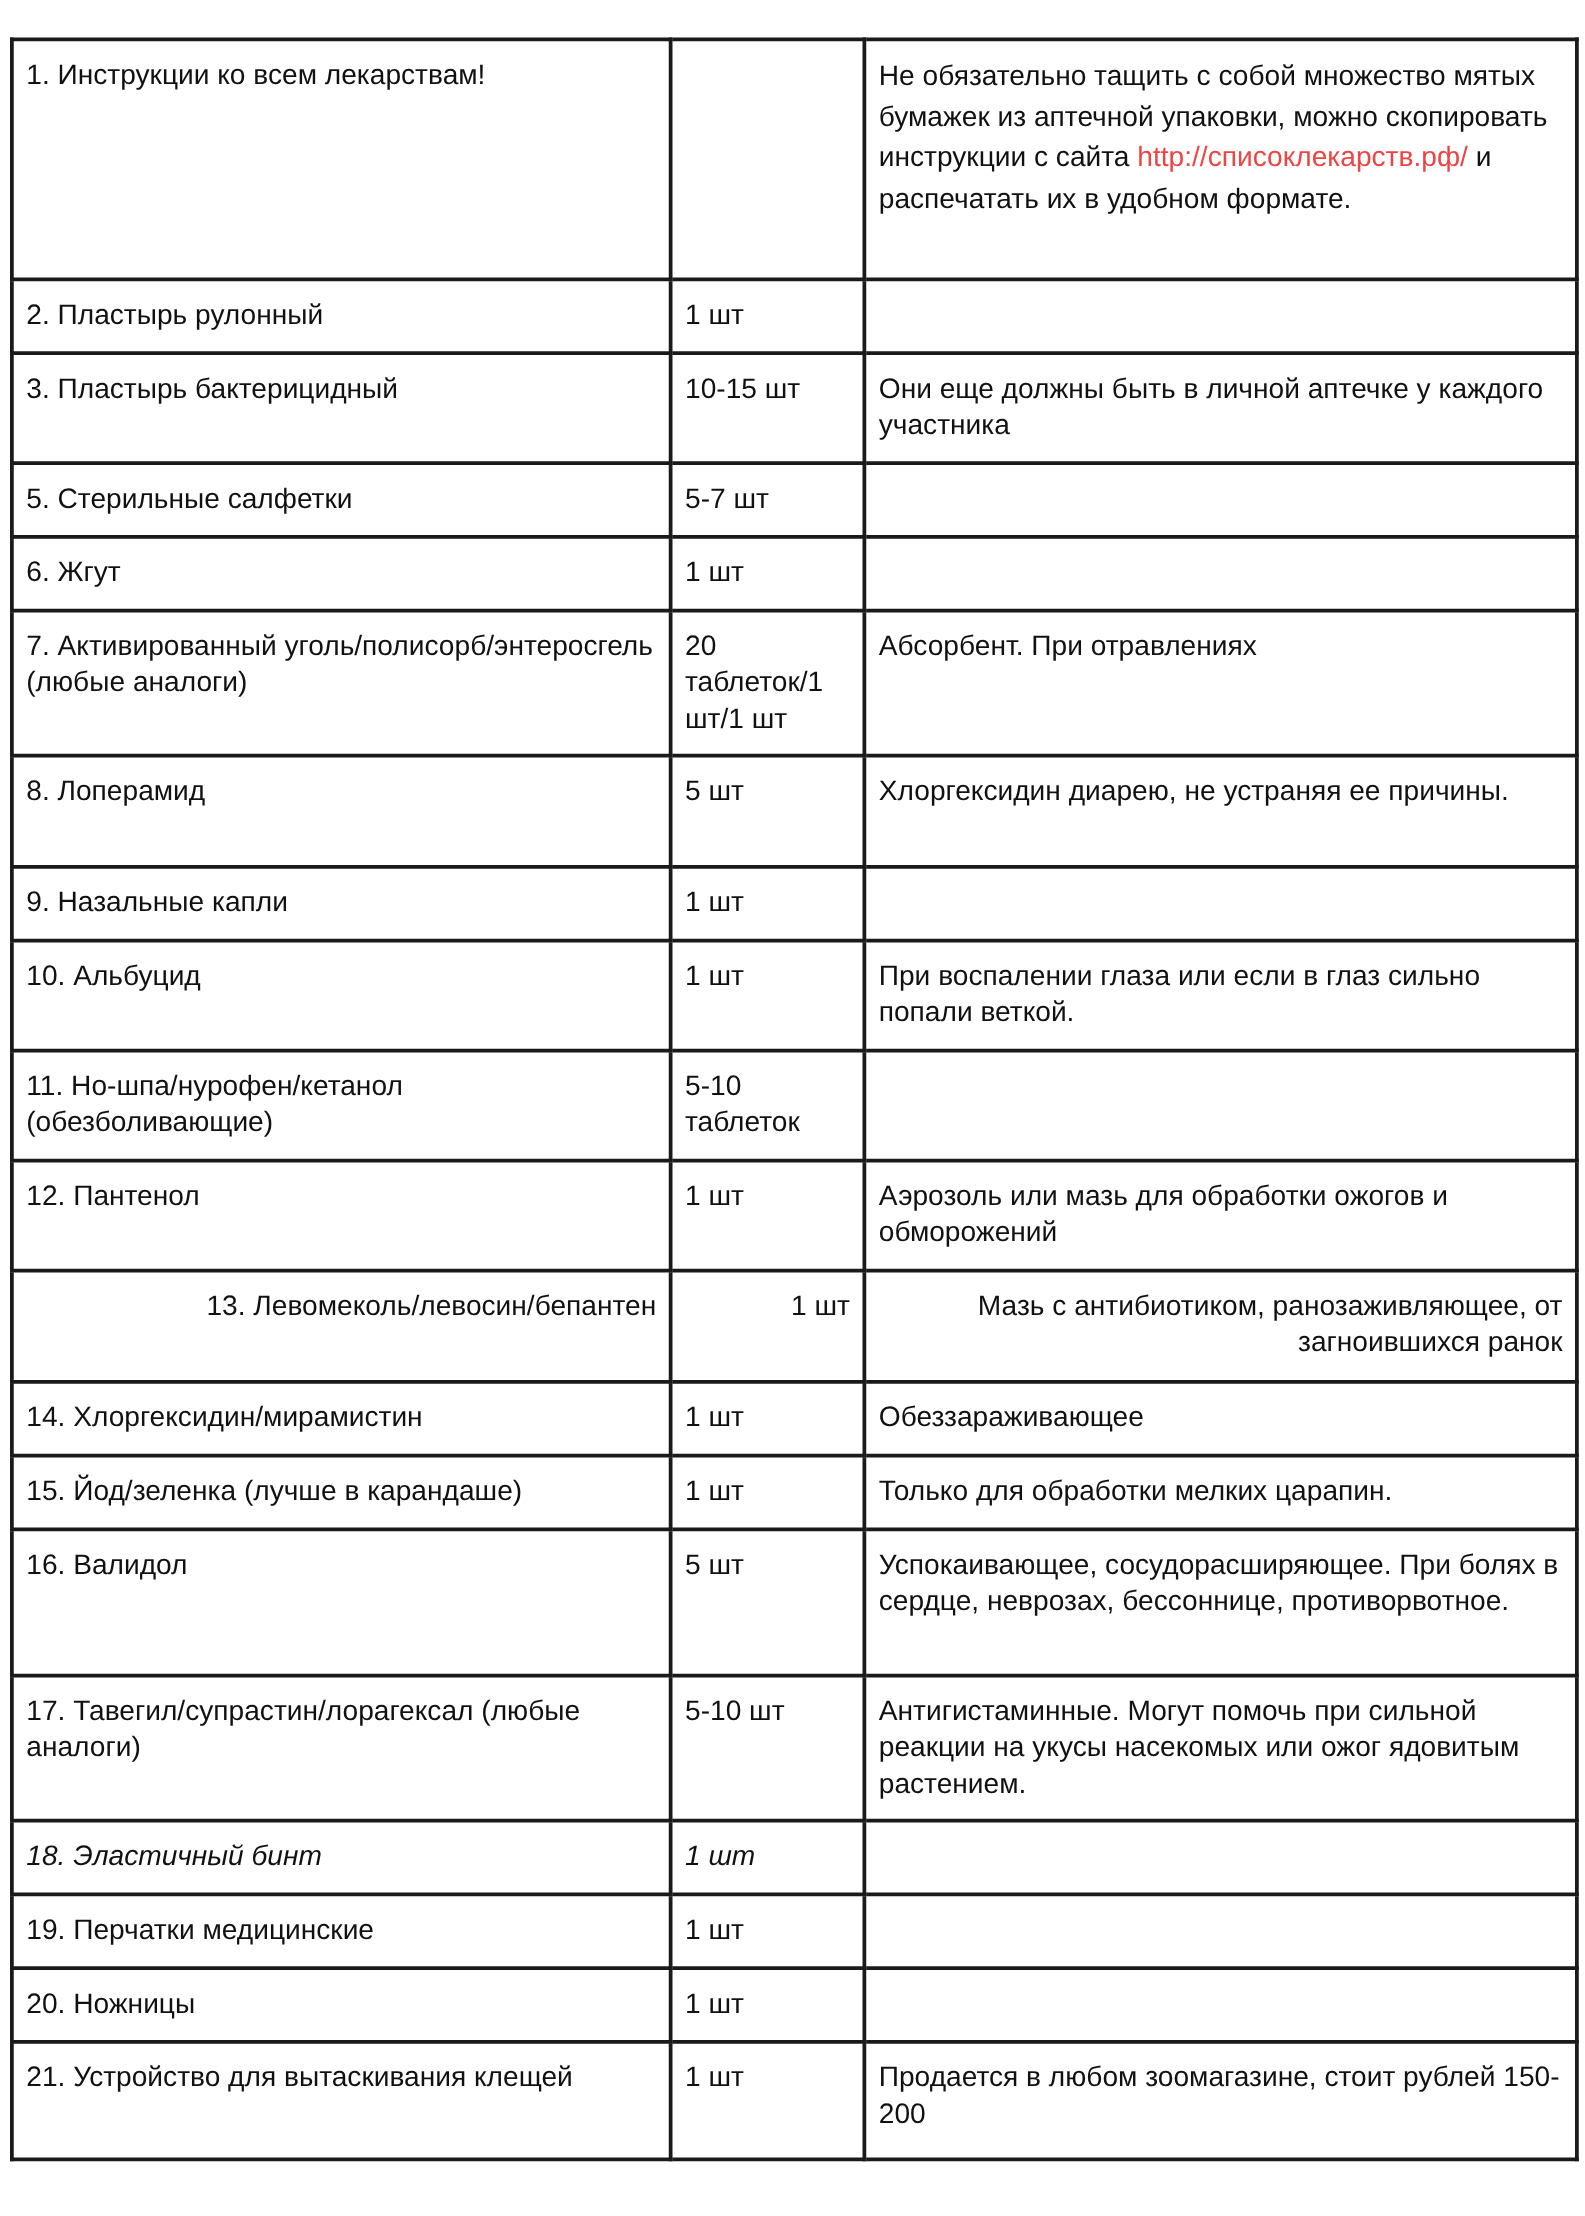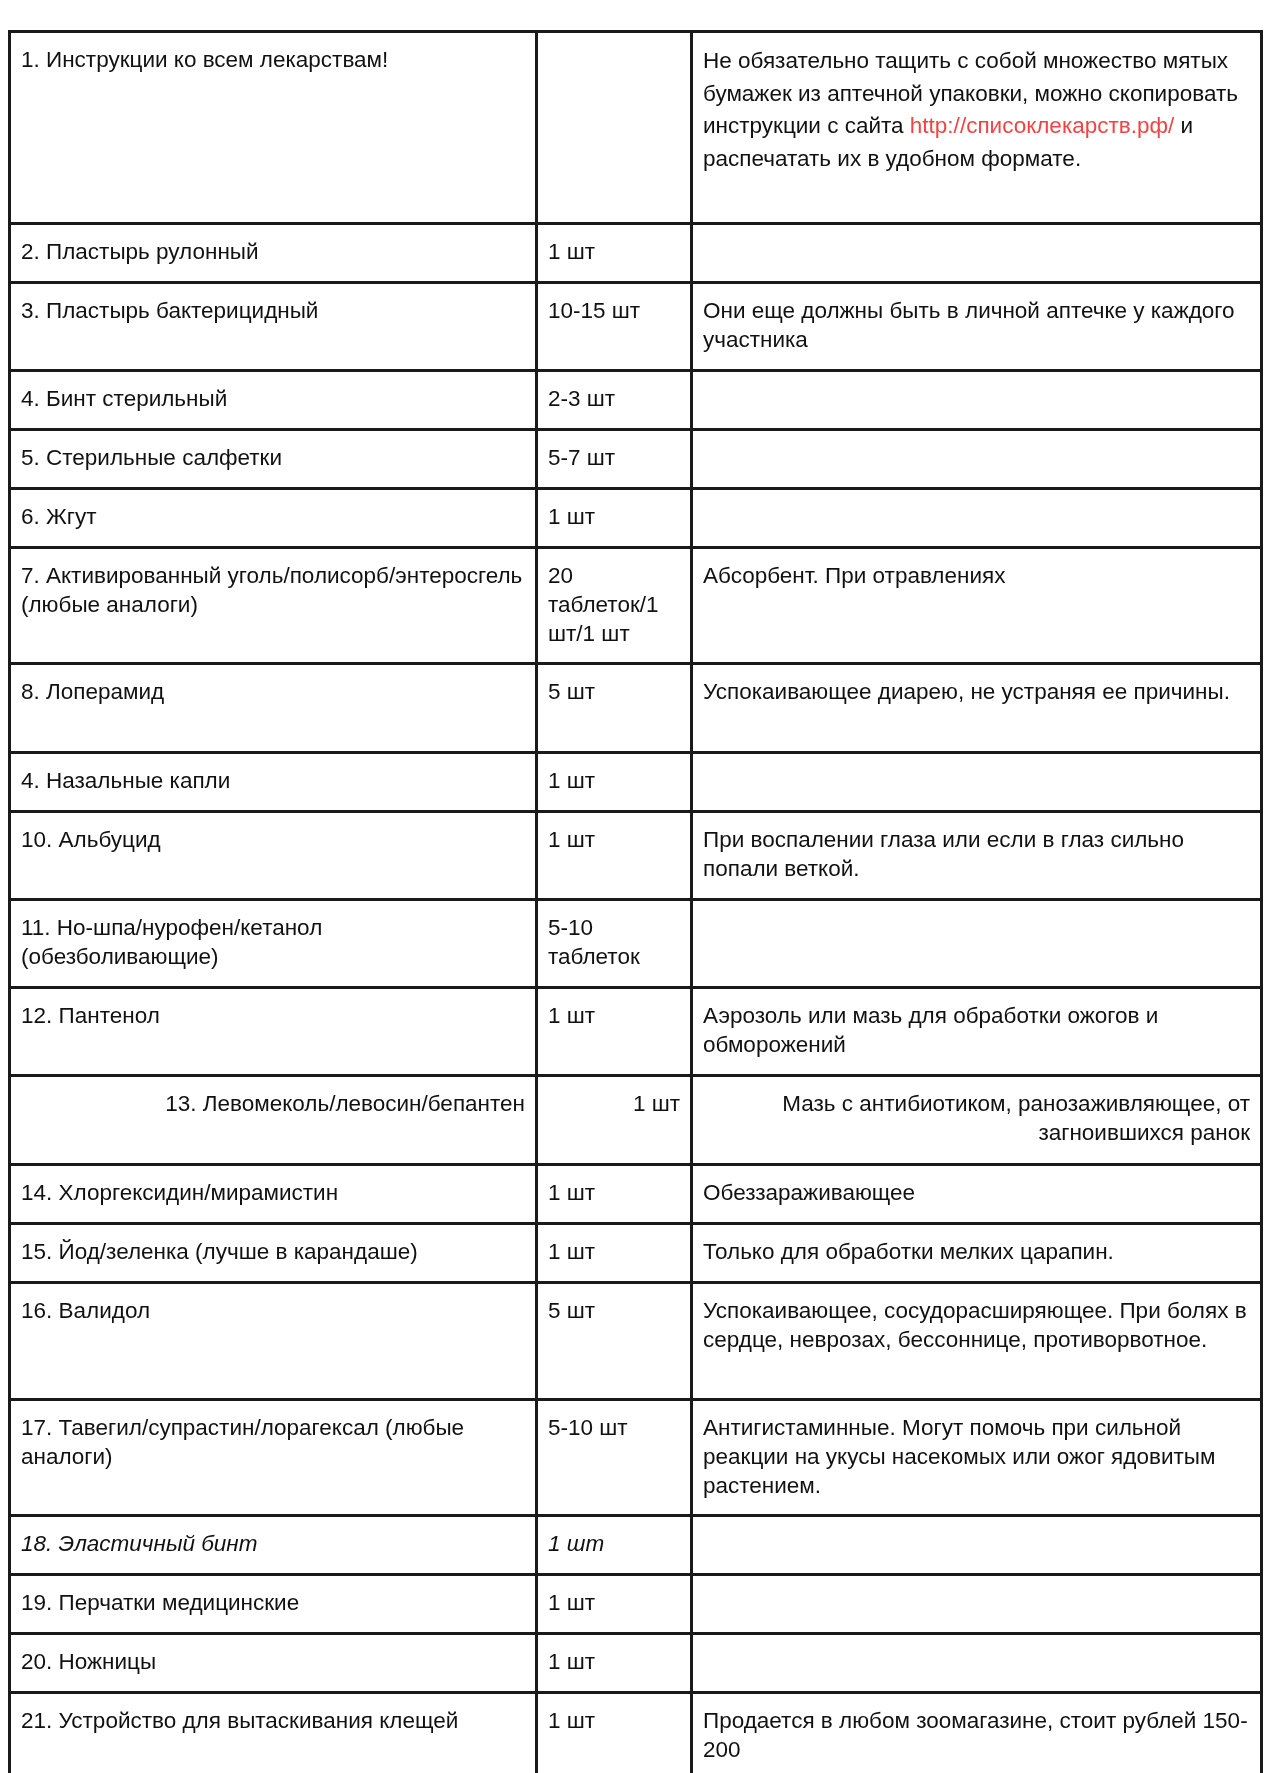--- a/index.html
+++ b/index.html
@@ -34,46 +34,41 @@
         <td>2. Пластырь рулонный</td>
         <td>1 шт</td>
         <td></td>
       </tr>
       <tr style="height: 88px;">
         <td>3. Пластырь бактерицидный</td>
         <td>10-15 шт</td>
         <td>Они еще должны быть в личной аптечке у каждого участника</td>
       </tr>
       <tr style="height: 59px;">
-        <td>4. Бинт стерильный</td>
-        <td>2-3 шт</td>
-        <td></td>
-      </tr>
-      <tr style="height: 59px;">
         <td>5. Стерильные салфетки</td>
         <td>5-7 шт</td>
         <td></td>
       </tr>
       <tr style="height: 59px;">
         <td>6. Жгут</td>
         <td>1 шт</td>
         <td></td>
       </tr>
       <tr style="height: 116px;">
         <td>7. Активированный уголь/полисорб/энтеросгель (любые аналоги)</td>
         <td>20 таблеток/1 шт/1 шт</td>
         <td>Абсорбент. При отравлениях</td>
       </tr>
       <tr style="height: 89px;">
         <td>8. Лоперамид</td>
         <td>5 шт</td>
-        <td>Успокаивающее диарею, не устраняя ее причины.</td>
+        <td>Хлоргексидин диарею, не устраняя ее причины.</td>
       </tr>
       <tr style="height: 59px;">
-        <td>4. Назальные капли</td>
+        <td>9. Назальные капли</td>
         <td>1 шт</td>
         <td></td>
       </tr>
       <tr style="height: 88px;">
         <td>10. Альбуцид</td>
         <td>1 шт</td>
         <td>При воспалении глаза или если в глаз сильно попали веткой.</td>
       </tr>
       <tr style="height: 88px;">
         <td>11. Но-шпа/нурофен/кетанол (обезболивающие)</td>

